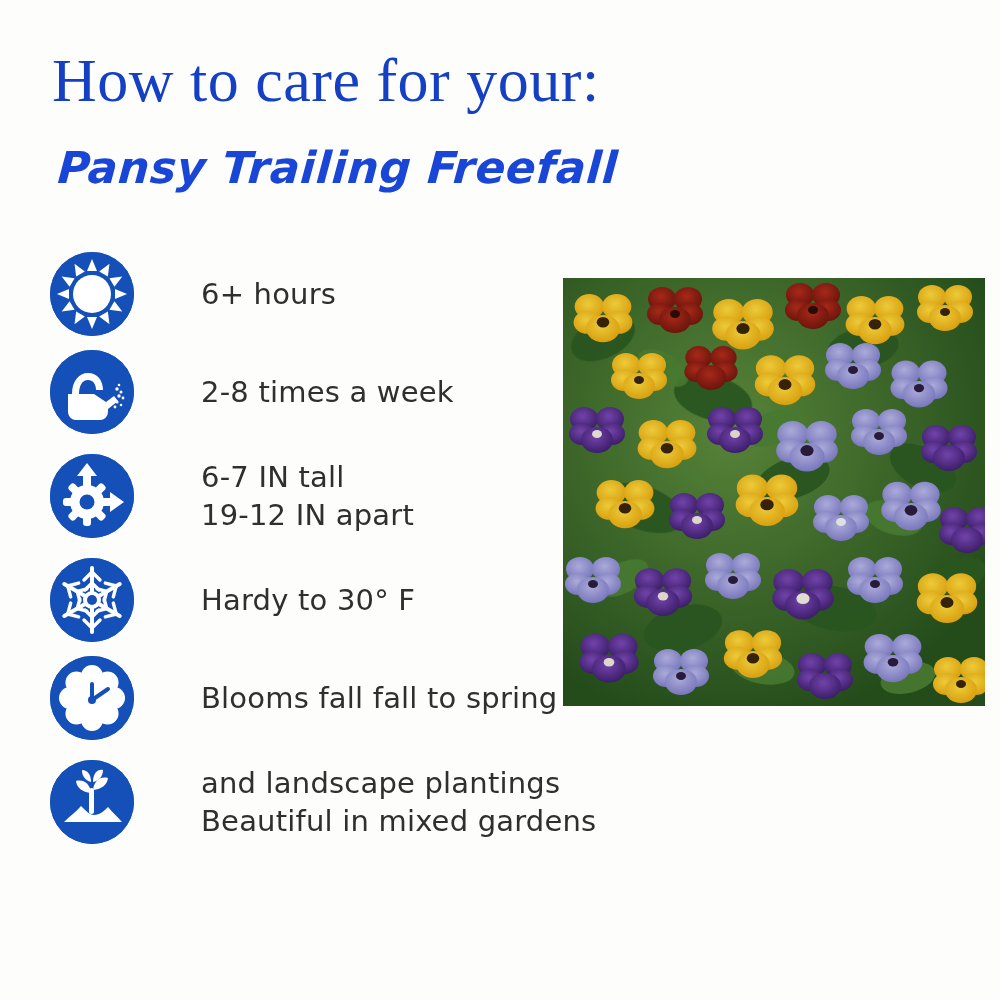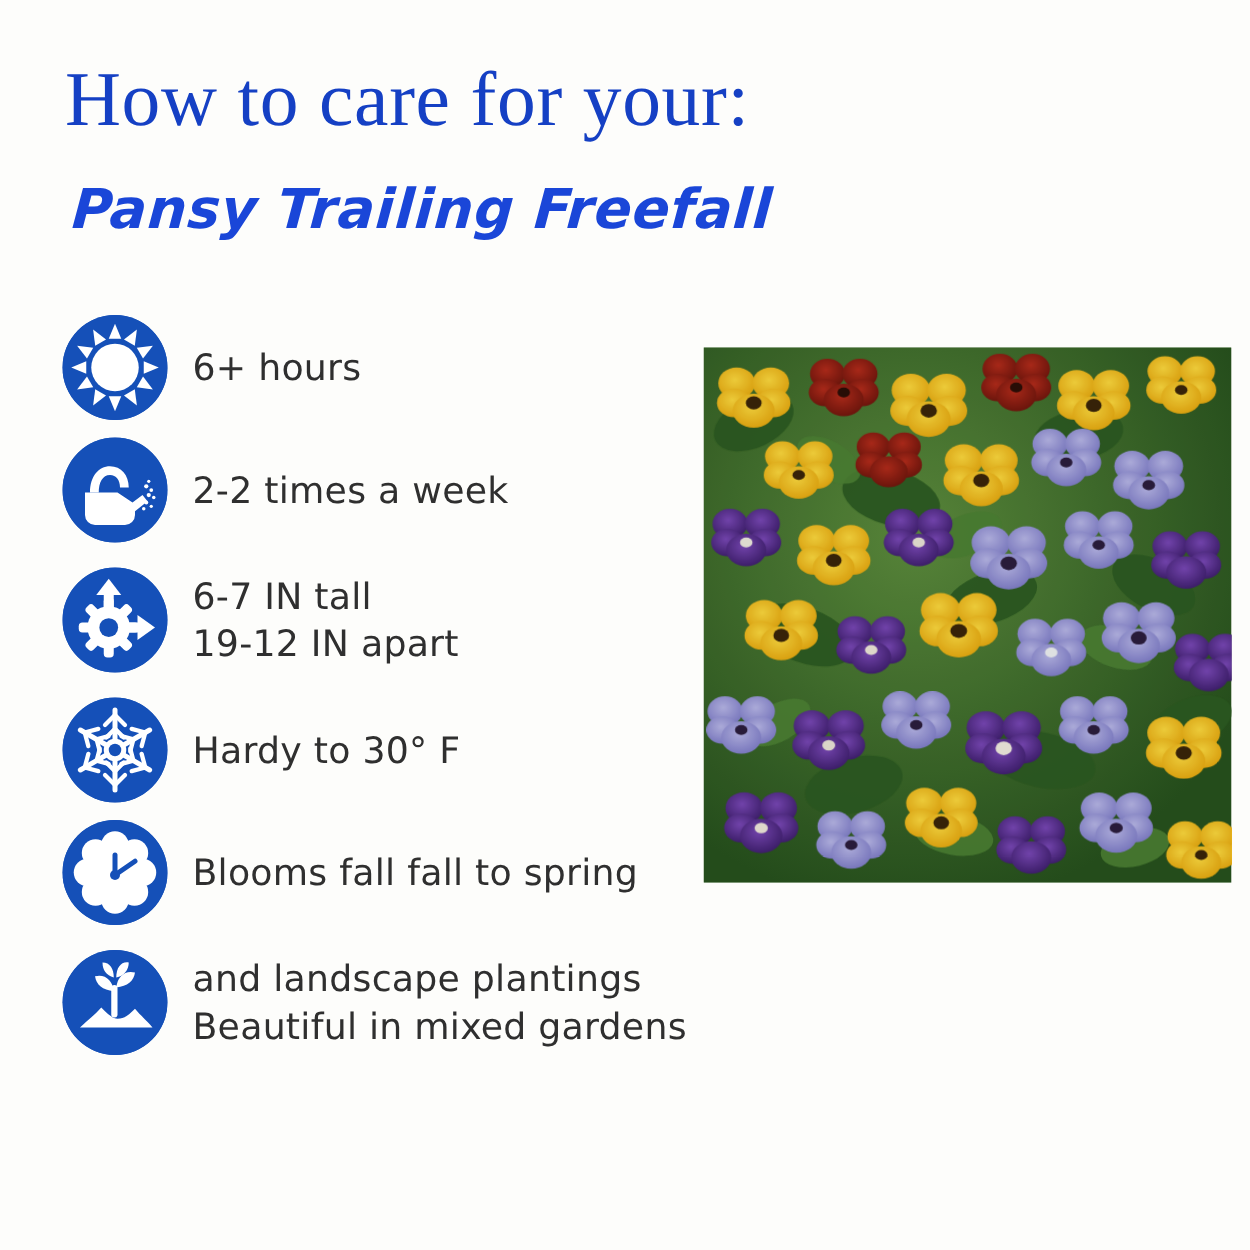--- a/index.html
+++ b/index.html
@@ -53,20 +53,21 @@
     position: absolute;
     left: 50px;
     top: 252px;
     width: 500px;
   }
   .care-row {
     display: flex;
     align-items: center;
     min-height: 84px;
     margin-bottom: 14px;
+    gap: 47px;
   }
   .care-row.tall { min-height: 96px; }
 
   .icon-badge {
     width: 84px;
     height: 84px;
     flex: 0 0 84px;
     border-radius: 50%;
     background: #1550b8;
     display: flex;
@@ -173,21 +174,21 @@
             <circle cx="69" cy="46" r="1.7"></circle>
               <circle cx="73" cy="48" r="1.4"></circle>
             <circle cx="67" cy="52" r="1.6"></circle>
               <circle cx="71" cy="55" r="1.3"></circle>
             <circle cx="65" cy="57" r="1.4"></circle>
               <circle cx="69" cy="35" r="1.3"></circle>
           </g>
         </svg>
       </div>
       <div class="care-label">
-        <span class="line">2-2 times a week</span>
+        <span class="line">2-8 times a week</span>
       </div>
     </div>
 
     <div class="care-row tall">
       <div class="icon-badge">
         <svg width="84" height="84" viewBox="0 0 84 84" aria-hidden="true">
           <circle cx="42" cy="42" r="42" fill="#1550b8"></circle>
           <g fill="#ffffff">
             <rect x="33" y="18" width="8" height="20" rx="1"></rect>
             <polygon points="37,9 47,22 27,22"></polygon>

